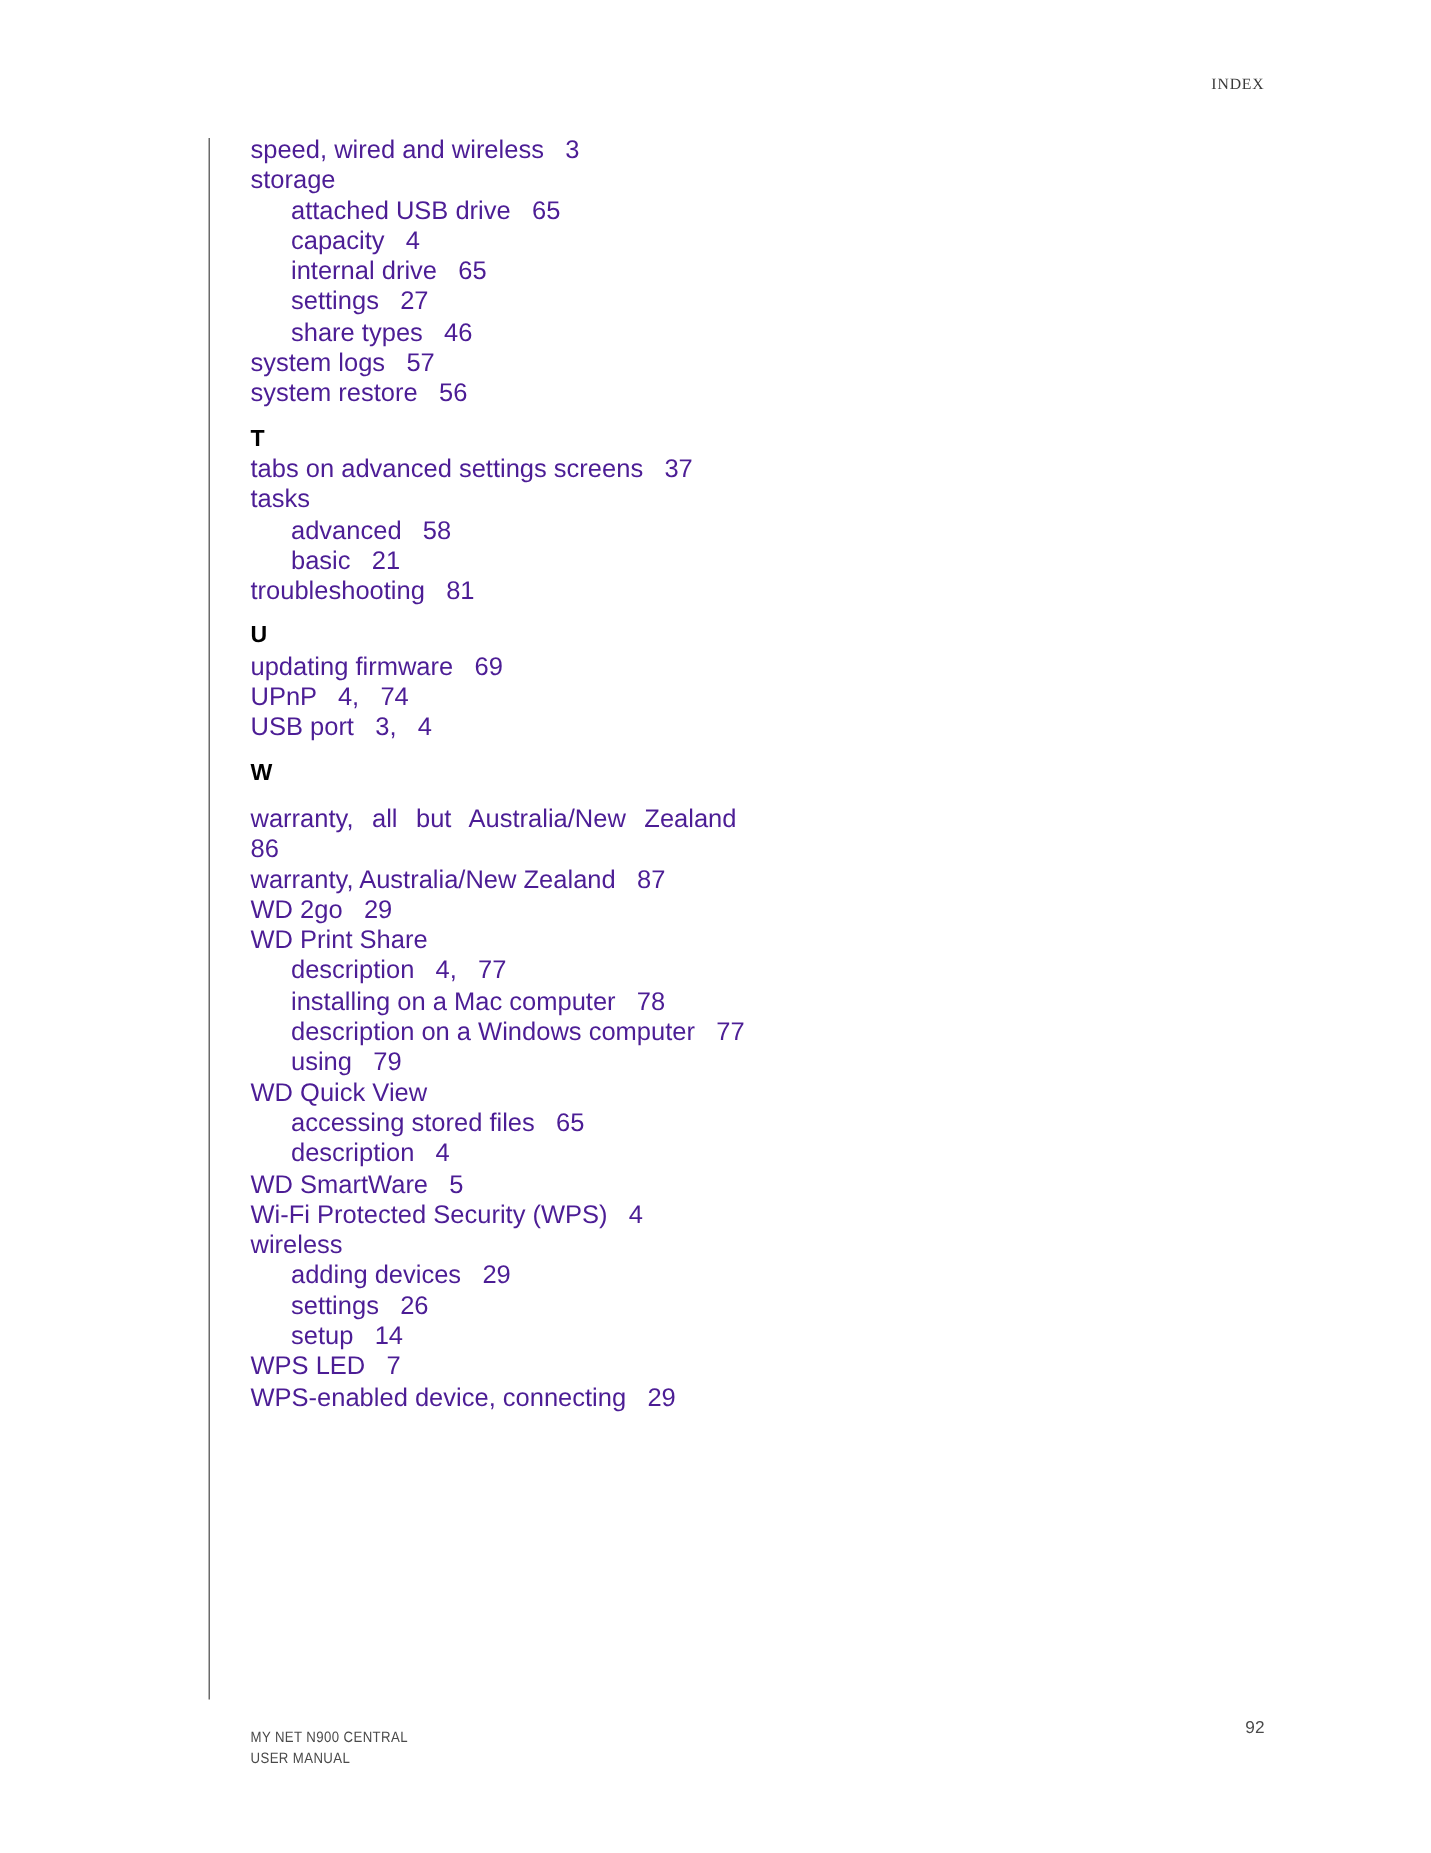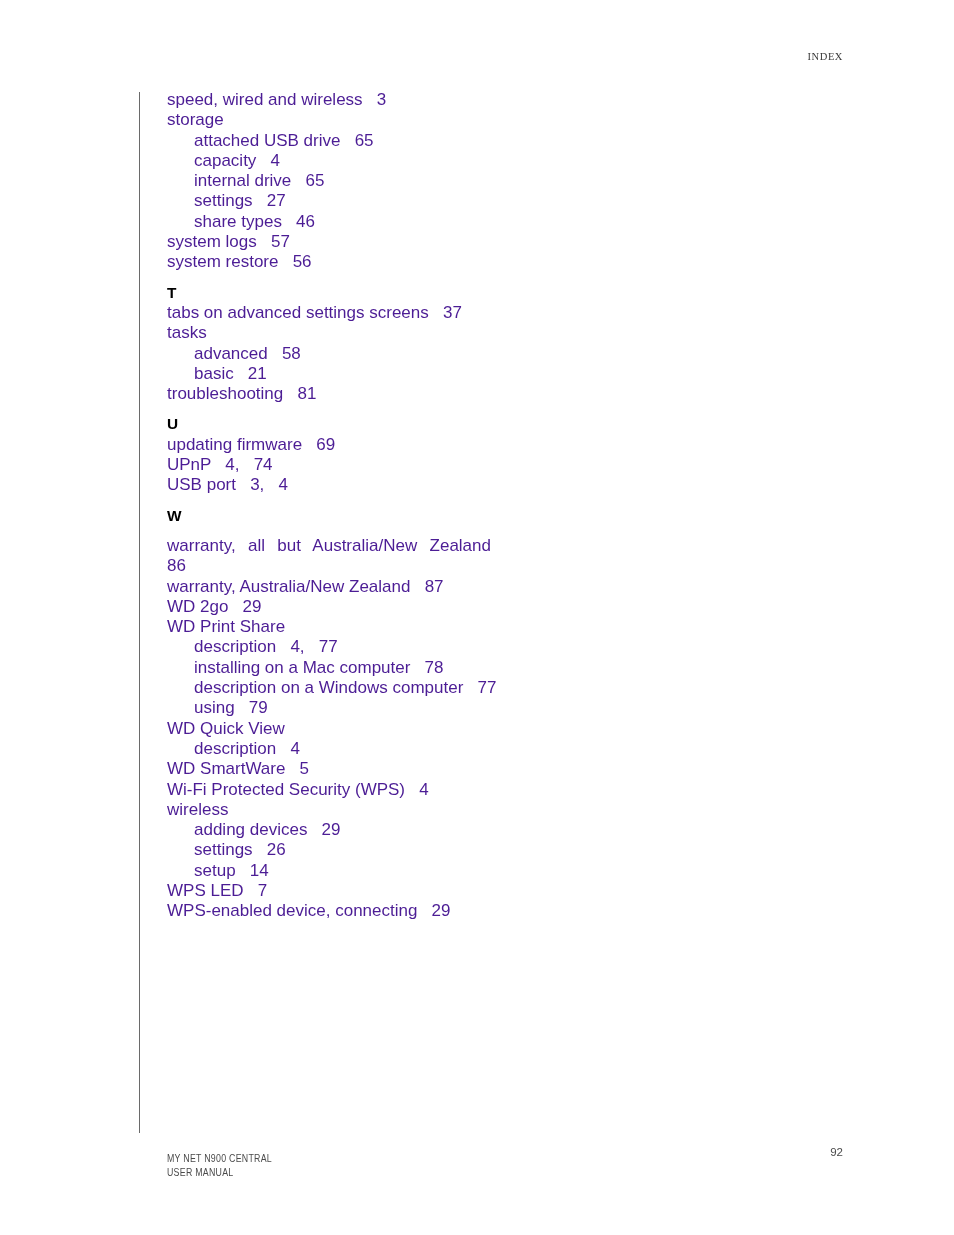--- a/index.html
+++ b/index.html
@@ -141,20 +141,21 @@
       <div class="index-line justified level-1"><span>warranty, all but Australia/New Zealand</span></div>
       <div class="index-line orphan-ref level-1">86</div>
       <div class="index-line level-1"><span>warranty, Australia/New Zealand</span><span>   </span><span class="ref">87</span></div>
       <div class="index-line level-1"><span>WD 2go</span><span>   </span><span class="ref">29</span></div>
       <div class="index-line level-1"><span>WD Print Share</span></div>
       <div class="index-line level-2"><span>description</span><span>   </span><span class="ref">4,   77</span></div>
       <div class="index-line level-2"><span>installing on a Mac computer</span><span>   </span><span class="ref">78</span></div>
       <div class="index-line level-2"><span>description on a Windows computer</span><span>   </span><span class="ref">77</span></div>
       <div class="index-line level-2"><span>using</span><span>   </span><span class="ref">79</span></div>
       <div class="index-line level-1"><span>WD Quick View</span></div>
+      <div class="index-line level-2"><span>accessing stored files</span><span>   </span><span class="ref">65</span></div>
       <div class="index-line level-2"><span>description</span><span>   </span><span class="ref">4</span></div>
       <div class="index-line level-1"><span>WD SmartWare</span><span>   </span><span class="ref">5</span></div>
       <div class="index-line level-1"><span>Wi-Fi Protected Security (WPS)</span><span>   </span><span class="ref">4</span></div>
       <div class="index-line level-1"><span>wireless</span></div>
       <div class="index-line level-2"><span>adding devices</span><span>   </span><span class="ref">29</span></div>
       <div class="index-line level-2"><span>settings</span><span>   </span><span class="ref">26</span></div>
       <div class="index-line level-2"><span>setup</span><span>   </span><span class="ref">14</span></div>
       <div class="index-line level-1"><span>WPS LED</span><span>   </span><span class="ref">7</span></div>
       <div class="index-line level-1"><span>WPS-enabled device, connecting</span><span>   </span><span class="ref">29</span></div>
     </div>

